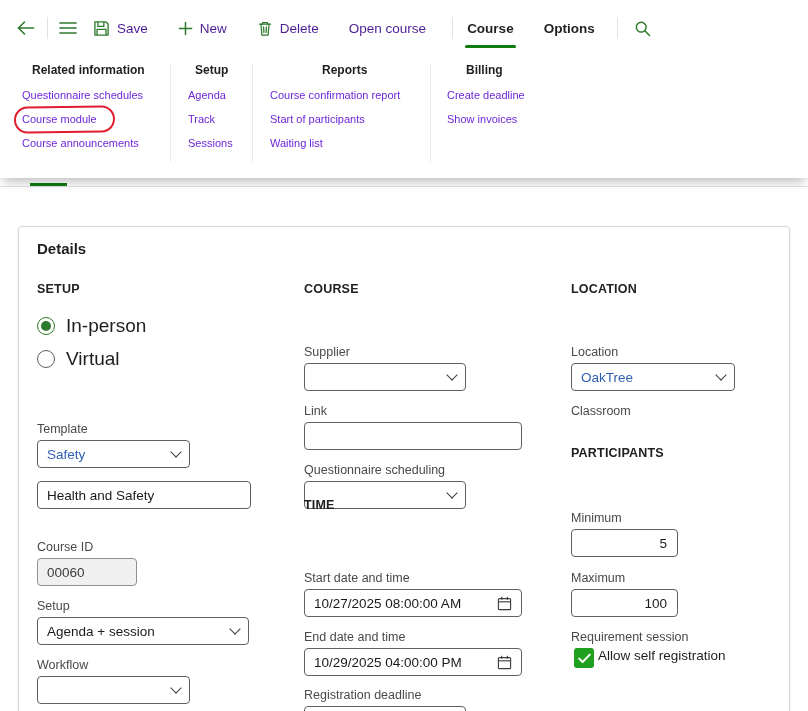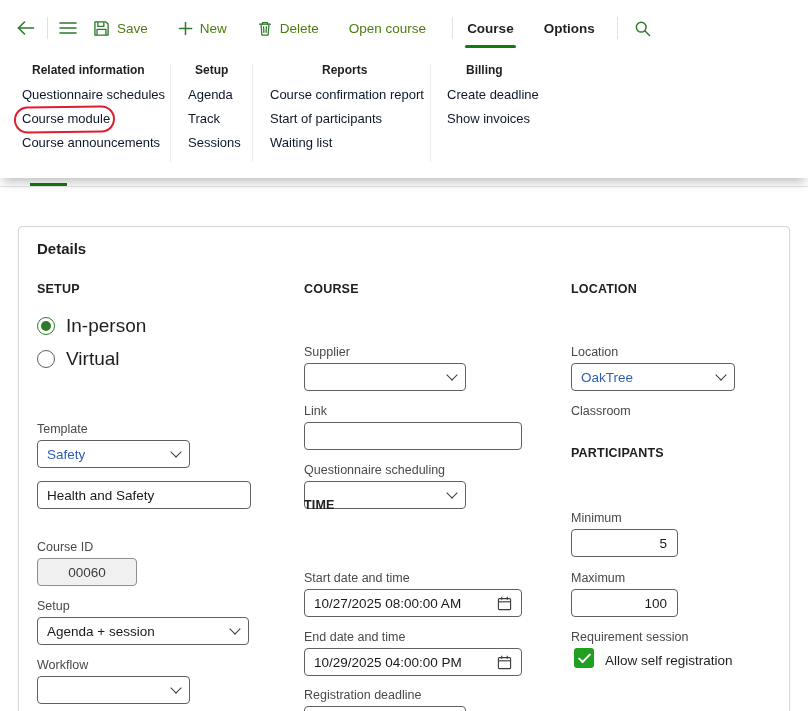--- a/index.html
+++ b/index.html
@@ -4,61 +4,61 @@
 <style>
   * { margin:0; padding:0; box-sizing:border-box; }
   html,body { background:#ffffff; }
   body { font-family:"Liberation Sans","DejaVu Sans",sans-serif; color:#1f1f1f; }
   .screen { position:relative; width:808px; height:711px; overflow:hidden; background:#fff; }
 
   
   .topbar { position:absolute; left:0; top:0; width:808px; height:56px; background:#fff; display:flex; align-items:center; padding-left:16px; z-index:20; }
   .icon-btn, .tb-btn, .tb-tab { background:none; border:none; font-family:inherit; cursor:pointer; }
   .icon-btn { display:flex; align-items:center; justify-content:center; }
-  .tb-btn { display:flex; align-items:center; gap:7px; font-size:13.5px; color:#4d7c0f; white-space:nowrap; }
+  .tb-btn { display:flex; align-items:center; gap:7px; font-size:13.5px; color:#4c1d95; white-space:nowrap; }
   .tb-divider { width:1px; height:22px; background:#e1e1e1; }
   .tb-tab { position:relative; height:56px; display:flex; align-items:center; font-size:13.5px; font-weight:600; color:#1f1f1f; padding:0 2px; white-space:nowrap; }
   .tb-tab.selected::after { content:""; position:absolute; left:0; right:0; bottom:8px; height:3px; background:#107C10; border-radius:2px; }
 
   
   .menu-panel { position:absolute; left:0; top:56px; width:808px; height:122px; background:#fff; z-index:10; box-shadow:0 7px 10px -3px rgba(0,0,0,0.25); }
   .menu-group-title { position:absolute; top:7px; font-size:12px; font-weight:700; color:#1f1f1f; white-space:nowrap; }
-  .menu-item { position:absolute; font-size:13px; color:#0f172a; white-space:nowrap; cursor:pointer; line-height:16px; }
+  .menu-item { position:absolute; font-size:11px; color:#6d28d9; white-space:nowrap; cursor:pointer; line-height:16px; }
   .menu-vdiv { position:absolute; top:8px; height:98px; width:1px; background:#ececec; }
   .annotation-oval { position:absolute; left:14px; top:50px; width:101px; height:27px; border:2.5px solid #E11C2C; border-radius:14px; transform:rotate(-0.8deg); pointer-events:none; z-index:3; }
 
   
   .tabstrip-line { position:absolute; left:0; top:186px; width:808px; height:1px; background:#e4e4e4; z-index:1; }
   .tab-underline-fragment { position:absolute; left:30px; top:183px; width:37px; height:3px; background:#107C10; z-index:2; }
 
   
   .card { position:absolute; left:18px; top:226px; width:772px; height:520px; background:#fff; border:1px solid #d7d7d7; border-radius:4px; box-shadow:0 1px 3px rgba(0,0,0,0.07); }
   .card-title { position:absolute; left:18px; top:13px; font-size:15px; font-weight:700; color:#1f1f1f; }
   .col { position:absolute; top:0; height:100%; }
   .sec-header { position:absolute; left:0; font-size:12.5px; font-weight:700; color:#202020; letter-spacing:0.2px; }
   .field { position:absolute; left:0;margin-top:40px; }
   .field .lbl { display:block; font-size:12.5px; color:#494949; line-height:15px; margin-bottom:3px; white-space:nowrap; }
   .control { width:100%; height:28px; border:1px solid #616161; border-radius:4px; background:#fff; display:flex; align-items:center; padding:0 9px; font-size:13.5px; color:#1a1a1a; }
   input.control { font-family:inherit; outline:none; }
-  input.control:disabled, .control.disabled { background:#f0f0f0; border-color:#8f8f8f; color:#3c3c3c;text-align:center; }
+  input.control:disabled, .control.disabled { background:#f0f0f0; border-color:#8f8f8f; color:#3c3c3c; }
   .control.num { text-align:right; padding-right:10px; display:block; line-height:26px; }
   .combo { justify-content:space-between; cursor:pointer; }
   .combo .val { overflow:hidden; white-space:nowrap; }
   .blue { color:#2F5FB3; }
   .chev { width:8px; height:8px; border-right:1.5px solid #3d3d3d; border-bottom:1.5px solid #3d3d3d; transform:rotate(45deg); margin-top:-4px; margin-left:8px; flex:none; }
   .datebox { justify-content:space-between; cursor:text; }
   .cal { display:flex; align-items:center; flex:none; margin-left:6px; cursor:pointer; }
 
   .radio-row { position:absolute; left:0; display:flex; align-items:center; gap:11px; height:20px; cursor:pointer; }
   .radio { width:18px; height:18px; border-radius:50%; border:1px solid #5e5e5e; background:#fff; display:flex; align-items:center; justify-content:center; flex:none; }
   .radio.sel { border-color:#2C7A2C; }
   .radio.sel::after { content:""; width:10px; height:10px; border-radius:50%; background:#2C7A2C; }
   .radio-lbl { font-size:19px; color:#1f1f1f; }
 
-  .check-row { position:absolute; display:flex; align-items:flex-end; gap:11px; cursor:pointer; }
+  .check-row { position:absolute; display:flex; align-items:flex-start; gap:4px; cursor:pointer; }
   .checkbox { width:20px; height:20px; border-radius:3px; background:#1FA11F; display:flex; align-items:center; justify-content:center; flex:none; }
   .check-lbl { font-size:13.5px; color:#1f1f1f; white-space:nowrap; }
 </style>
 </head>
 <body>
 
 <div class="screen">
 
   <div class="topbar">
     <button class="icon-btn" title="Back">

